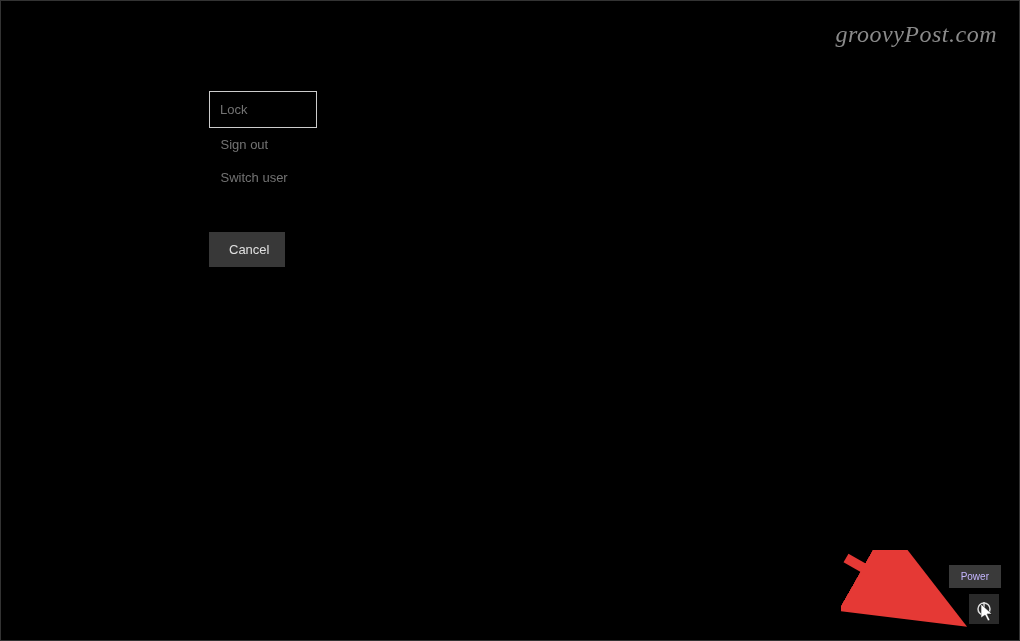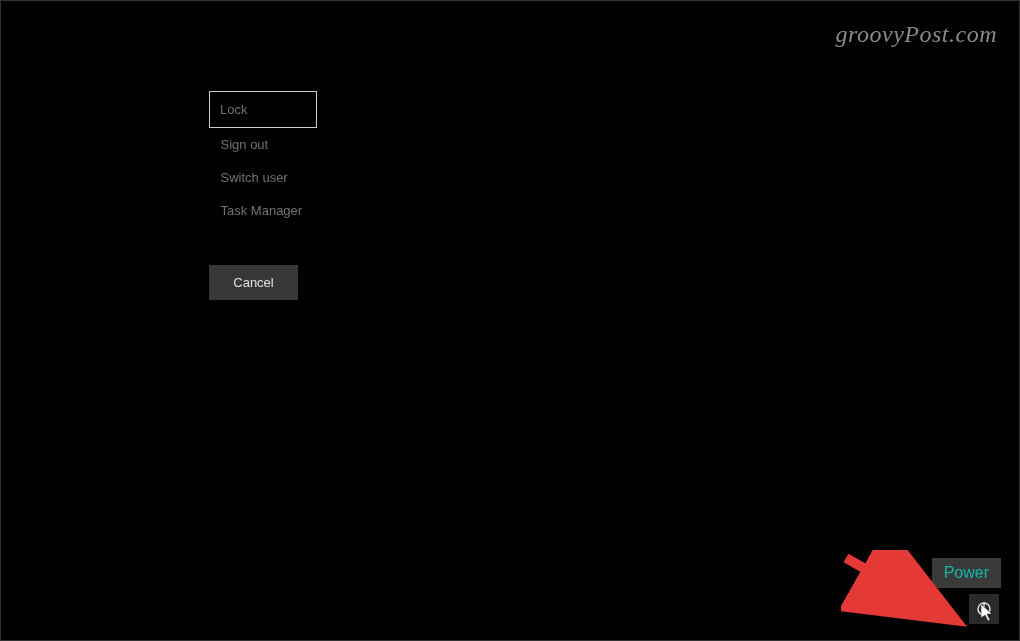--- a/index.html
+++ b/index.html
@@ -55,21 +55,21 @@
     .menu-item:not(.focused) {
       padding-left: 11.5px;
     }
     
     .cancel-button {
       margin-top: 38px;
       background: #383838;
       color: #e0e0e0;
       font-size: 13px;
       padding: 10px 20px;
-      width: 89px;
+      width: 76px;
       text-align: center;
       cursor: pointer;
       border: none;
     }
     
     .system-tray {
       position: absolute;
       bottom: 16px;
       right: 20px;
       display: flex;
@@ -95,22 +95,22 @@
       justify-content: center;
       background: #2a2a2a;
       cursor: pointer;
     }
     
     .tooltip {
       position: absolute;
       bottom: 52px;
       right: 18px;
       background: #3a3a3a;
-      color: #14b8a6;
-      font-size: 16px;
+      color: #c4b5fd;
+      font-size: 10px;
       padding: 6px 12px;
     }
     
     .arrow-annotation {
       position: absolute;
       bottom: 10px;
       right: 48px;
       pointer-events: none;
     }
     
@@ -123,21 +123,20 @@
   </style>
 </head>
 <body>
 
 <div class="watermark">groovyPost.com</div>
 
 <div class="menu-container">
   <div class="menu-item focused">Lock</div>
   <div class="menu-item">Sign out</div>
   <div class="menu-item">Switch user</div>
-  <div class="menu-item">Task Manager</div>
   <button class="cancel-button">Cancel</button>
 </div>
 
 <div class="tooltip">Power</div>
 
 <div class="system-tray">
   <div class="tray-icon">
     <svg width="18" height="14" viewBox="0 0 18 14">
       <path d="M9 12 L9 12 M6 9 Q9 6 12 9 M3 6 Q9 0 15 6 M0 3 Q9 -5 18 3" stroke="#ddd" stroke-width="1.5" fill="none"></path>
       <circle cx="9" cy="12" r="1.5" fill="#ddd"></circle>

